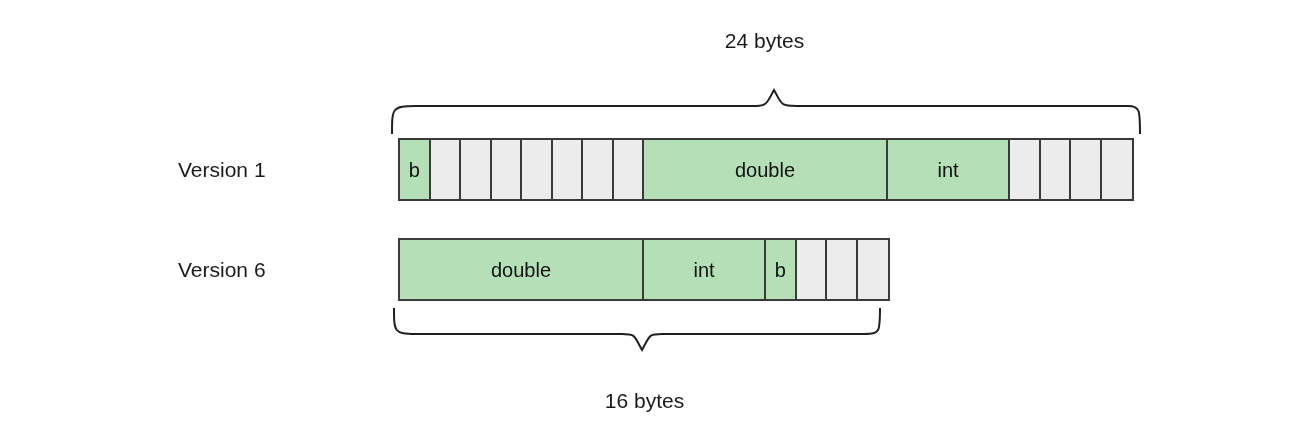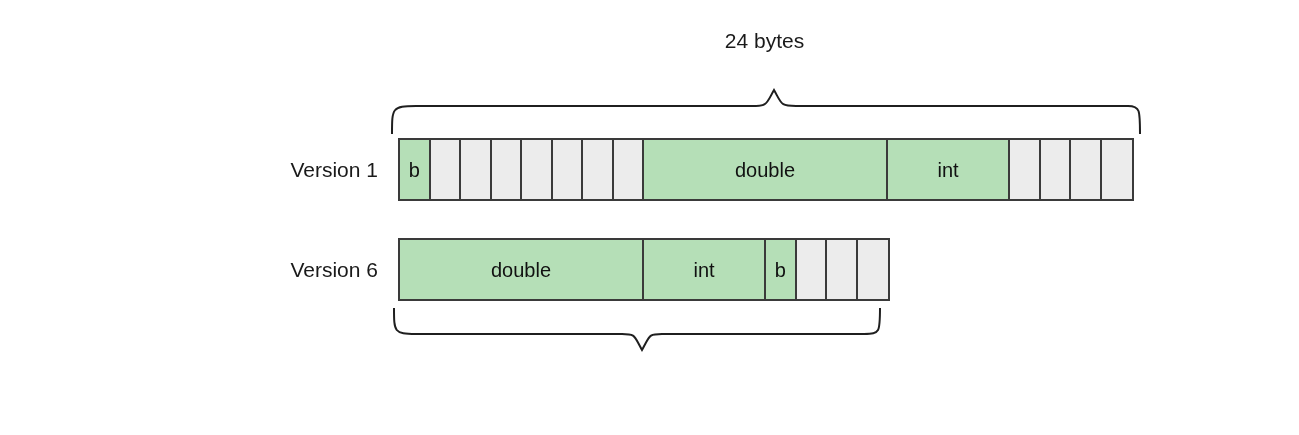--- a/index.html
+++ b/index.html
@@ -34,21 +34,20 @@
   #caption-top span { position: relative; left: 115px; }
   #caption-bottom { top: 390px; left: 0; width: 1299px; }
   #caption-bottom span { position: relative; left: -5px; }
 
   .row-label {
     position: absolute;
     font-size: 21px;
     line-height: 1;
     color: #1a1a1a;
     white-space: nowrap;
-    text-align: right;
     width: 200px;
     left: 178px;
   }
   #label-v1 { top: 159px; }
   #label-v2 { top: 259px; }
 
   
   .mem-row {
     position: absolute;
     display: flex;
@@ -132,14 +131,15 @@
       <div class="cell pad" style="width: 30.5px; flex: 0 0 30.5px;"></div>
       <div class="cell pad" style="width: 30.5px; flex: 0 0 30.5px;"></div>
     </div>
 
   <div class="brace" id="brace-bottom">
     <svg width="510" height="46" viewBox="0 0 510 46" aria-hidden="true">
       <path d="M 8 0 C 8 24, 8 26, 30 26 L 236 26 C 250 26, 248 28, 256 42 C 264 28, 262 26, 276 26 L 478 26 C 494 26, 494 24, 494 0"></path>
     </svg>
   </div>
 
+  <div class="caption" id="caption-bottom"><span>16 bytes</span></div>
 
 </div>
 
 </body></html>

